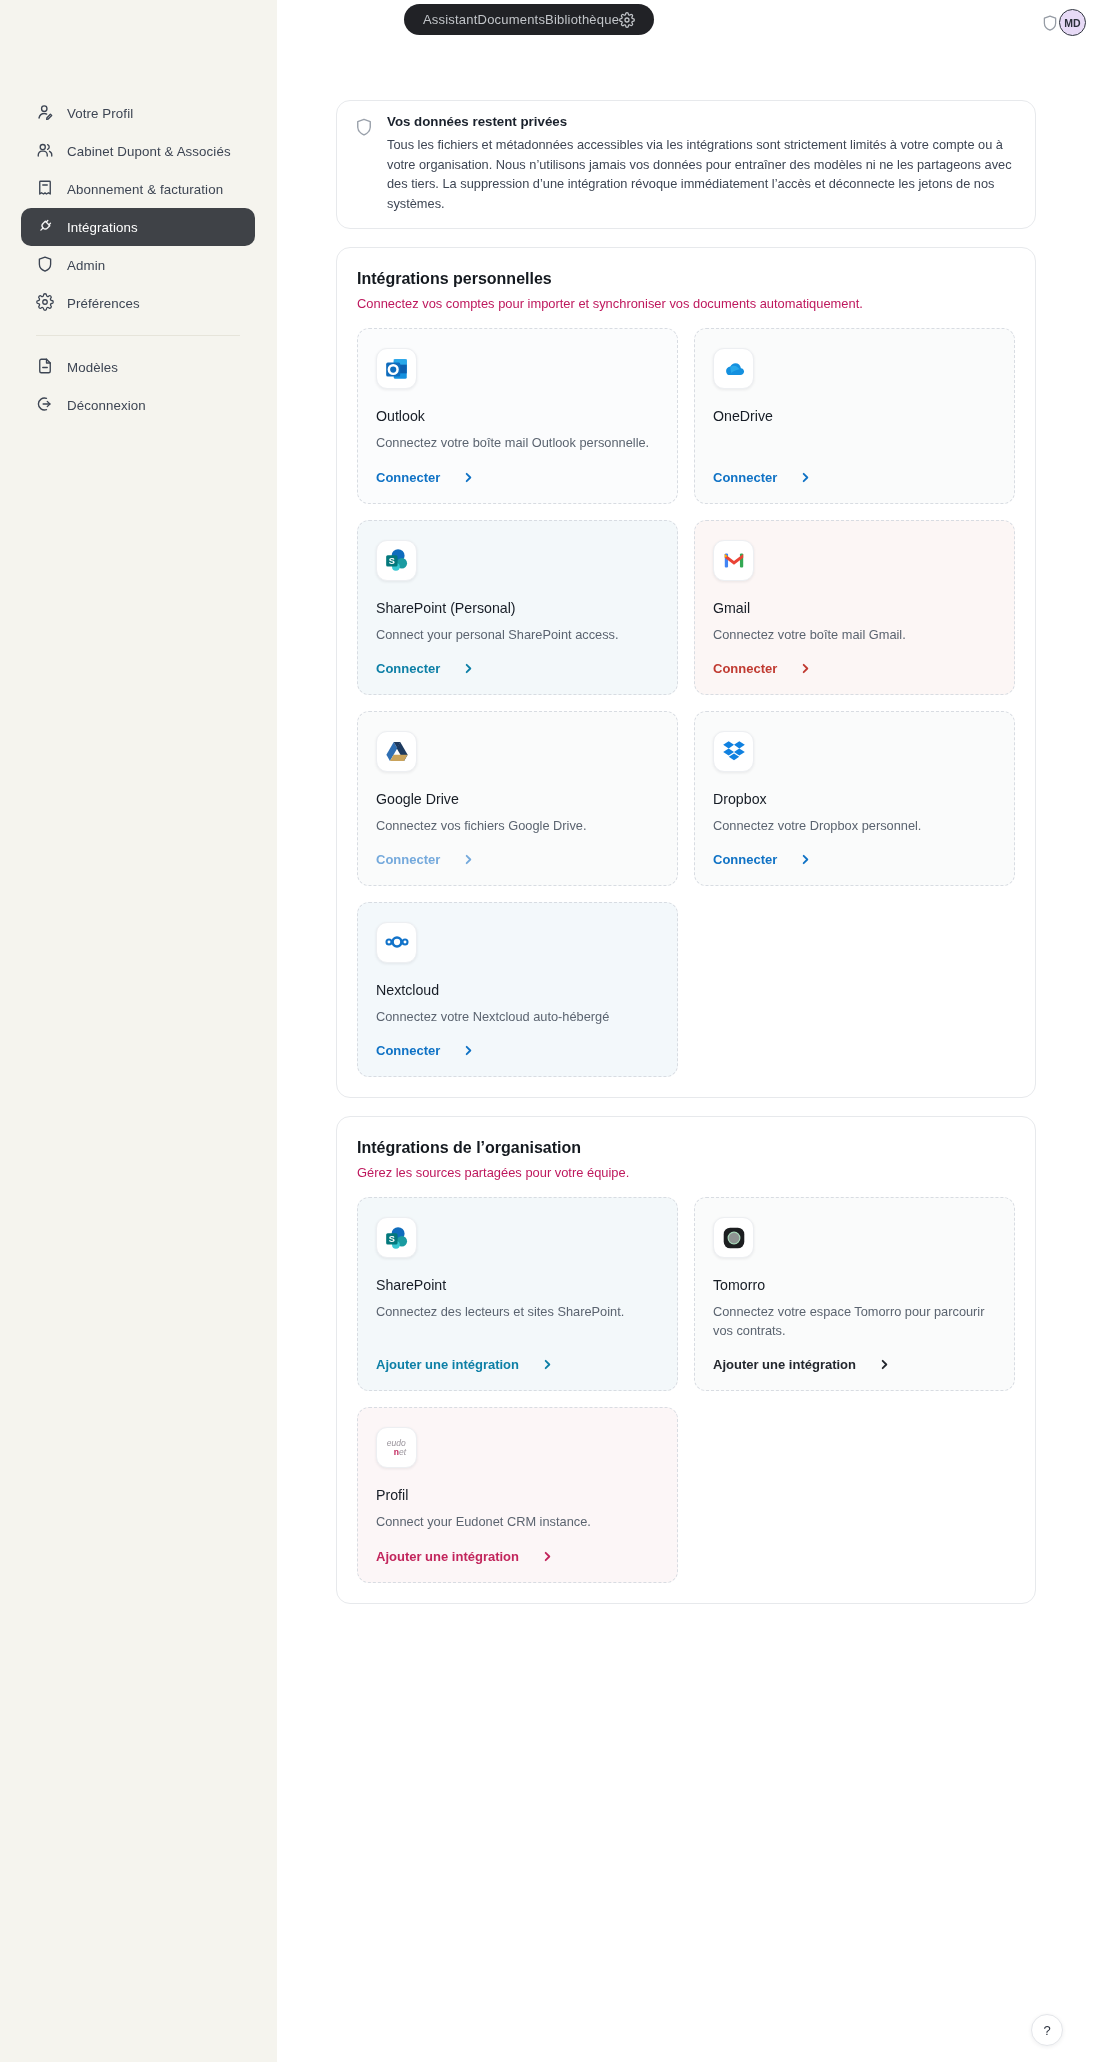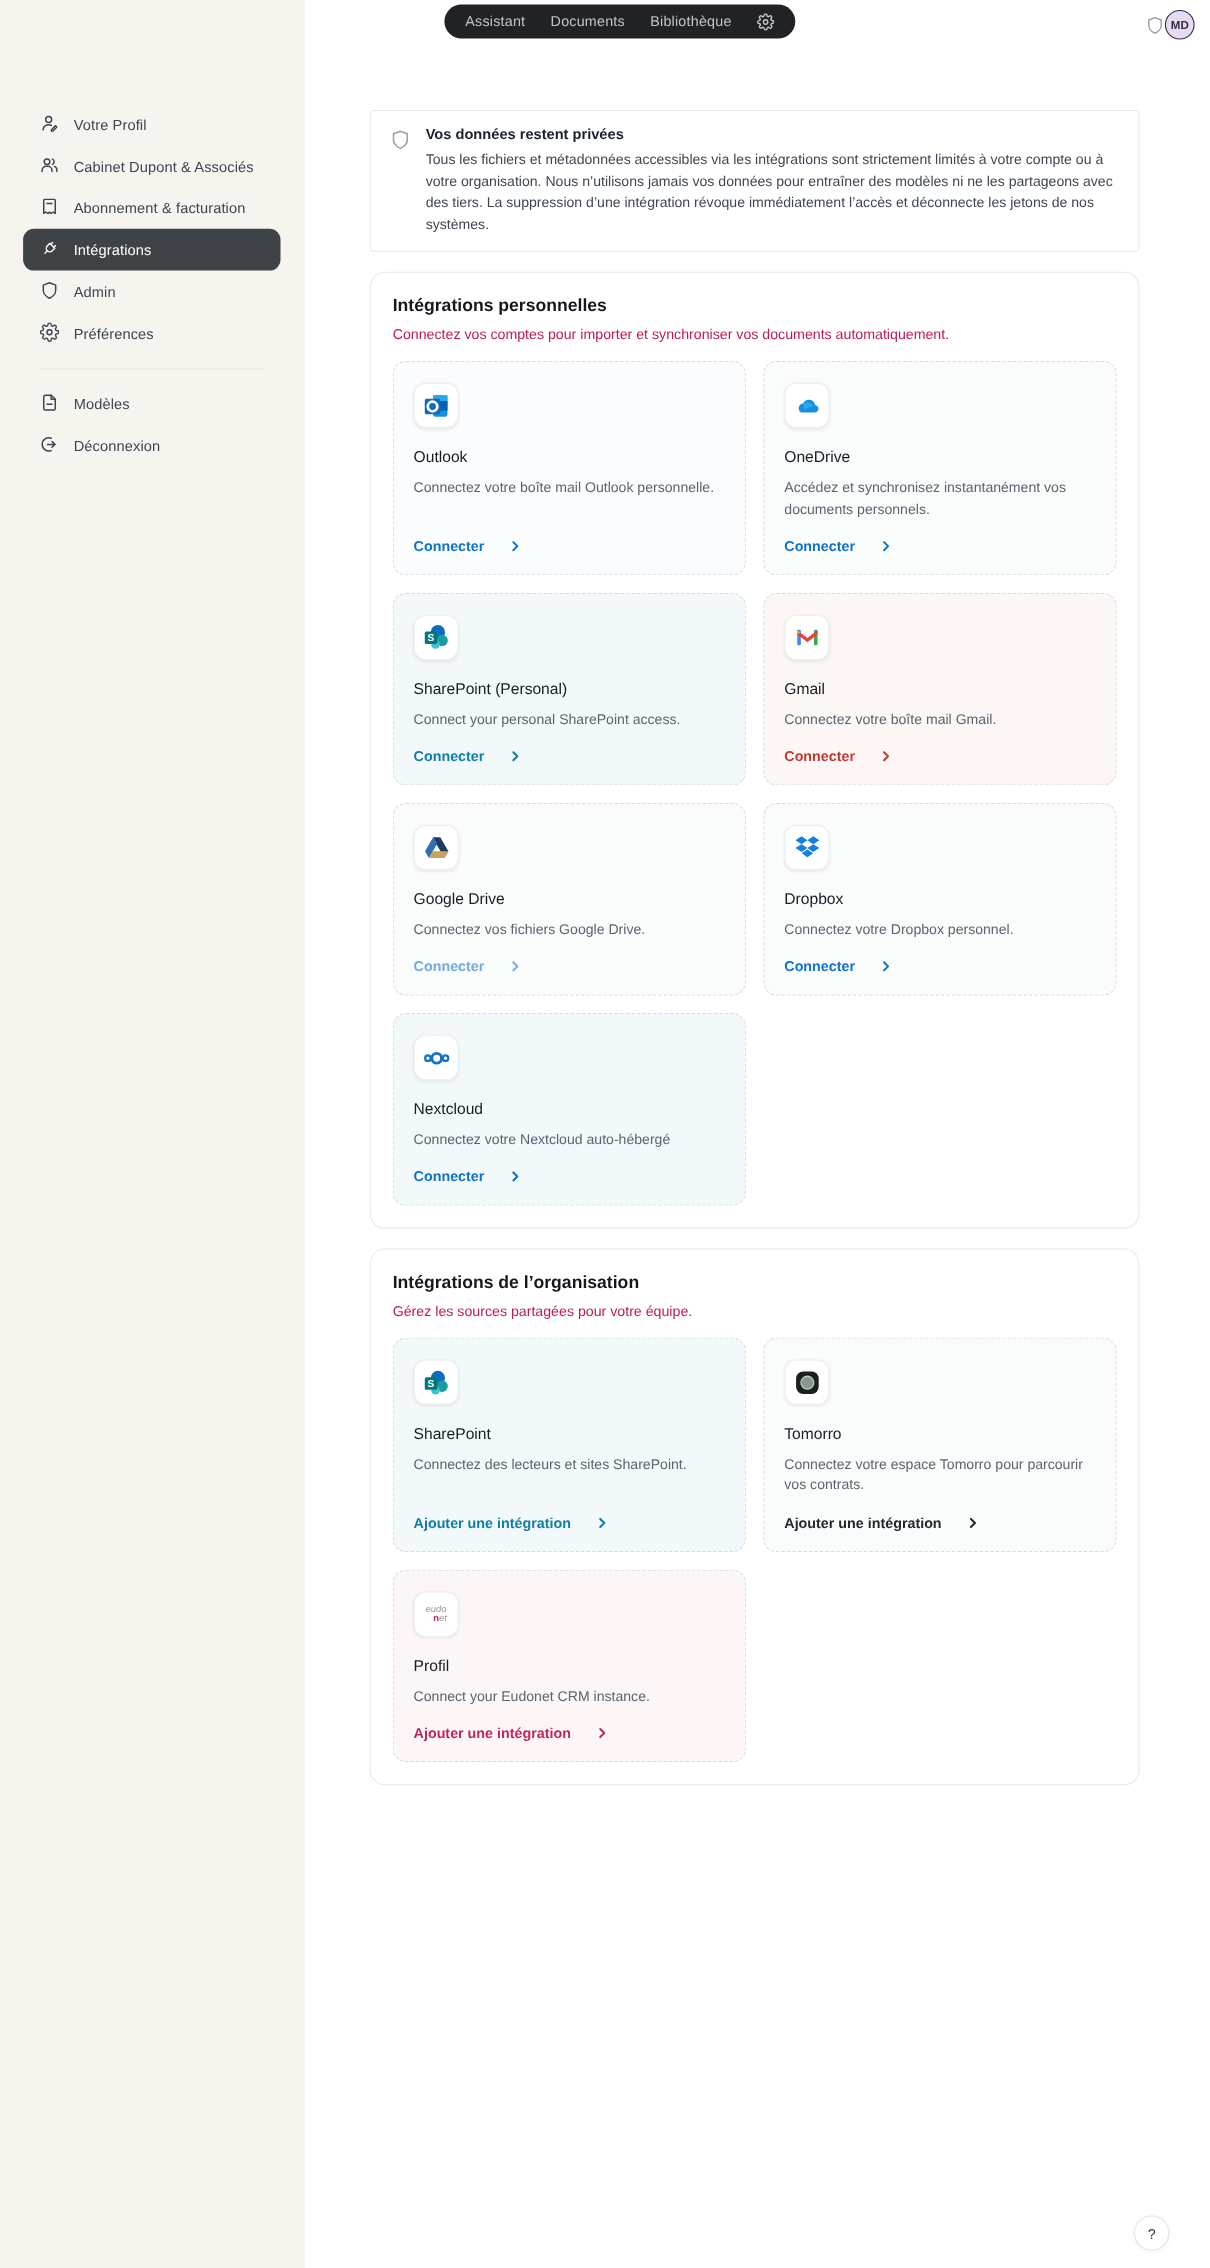--- a/index.html
+++ b/index.html
@@ -24,40 +24,40 @@
     color:#3d4553; font-size:13.3px; letter-spacing:.1px;
   }
   .side-item svg { flex:0 0 auto; stroke:#3d4553; }
   .side-item.active { background:#3f4247; color:#ffffff; }
   .side-item.active svg { stroke:#f2f2f2; }
   .side-divider { height:1px; background:#e6e4da; margin:13px 15px 12px 15px; }
   
   .topnav {
     position:absolute; left:404px; top:4px; height:31px;
     background:#212226; border-radius:17px;
-    display:flex; align-items:center; gap:23px; padding:0 19px;
+    display:flex; align-items:center; padding:0 19px;
   }
   .topnav-item { color:#c2c5c9; font-size:13px; cursor:pointer; letter-spacing:.2px; }
   .topnav-gear { display:flex; align-items:center; cursor:pointer; }
   
   .top-right {
     position:absolute; top:9px; right:14px;
     display:flex; align-items:center; 
   }
   .tr-shield { display:flex; cursor:pointer; }
   .avatar {
     width:27px; height:27px; border-radius:50%;
     background:#e7daf6; border:1.5px solid #30353f;
     display:flex; align-items:center; justify-content:center;
     font-size:10.5px; font-weight:bold; color:#2b303a; cursor:pointer;
   }
   
   .content { position:absolute; left:336px; top:100px; width:700px; }
   .notice {
-    border:1px solid #e7e9ec; border-radius:4px; background:#fff;
+    border:1px solid #e7e9ec; border-radius:14px; background:#fff;
     padding:13px 17px 15px 17px; display:flex; gap:13px;
   }
   .notice-icon { margin-top:3px; flex:0 0 auto; }
   .notice-title { font-size:13.3px; font-weight:bold; color:#1a212c; margin-bottom:6px; }
   .notice-body { font-size:12.8px; color:#3e4654; line-height:1.53; max-width:642px; }
   .section {
     margin-top:18px; border:1px solid #e7e9ec; border-radius:14px;
     background:#fff; padding:22px 20px 20px 20px;
   }
   .section-title { font-size:16px; font-weight:bold; color:#14191f; margin-bottom:8px; }
@@ -236,21 +236,20 @@
       </div>
 
       <div class="card" style="background: rgb(250, 251, 251);">
         <div class="tile">
           <svg width="26" height="26" viewBox="0 0 24 24">
               <path d="M7 17.5h10.8c2 0 3.5-1.4 3.5-3.2 0-1.6-1.2-2.9-2.9-3.1-.4-2.5-2.5-4.4-5.1-4.4-2.1 0-3.9 1.2-4.7 3-2.2.2-3.9 1.9-3.9 4s1.3 3.7 2.3 3.7z" fill="#1490df"></path>
               <path d="M8.5 10.5c1.6-1.6 4.5-2 6.8-.2l2 1.9c-2.5.3-5.8 1.6-7.8 3.4z" fill="#28a8ea"></path>
             </svg>
         </div>
         <div class="card-title">OneDrive</div>
-        <div class="card-desc">Accédez et synchronisez instantanément vos documents personnels.</div>
         <div class="card-link" style="color: rgb(15, 114, 197);">
           <span>Connecter</span>
           <svg width="11" height="11" viewBox="0 0 12 12" fill="none" stroke-width="2" stroke-linecap="round" stroke-linejoin="round">
               <path d="M4 2l4 4-4 4"></path>
             </svg>
         </div>
       </div>
 
       <div class="card" style="background: rgb(243, 248, 250);">
         <div class="tile">

